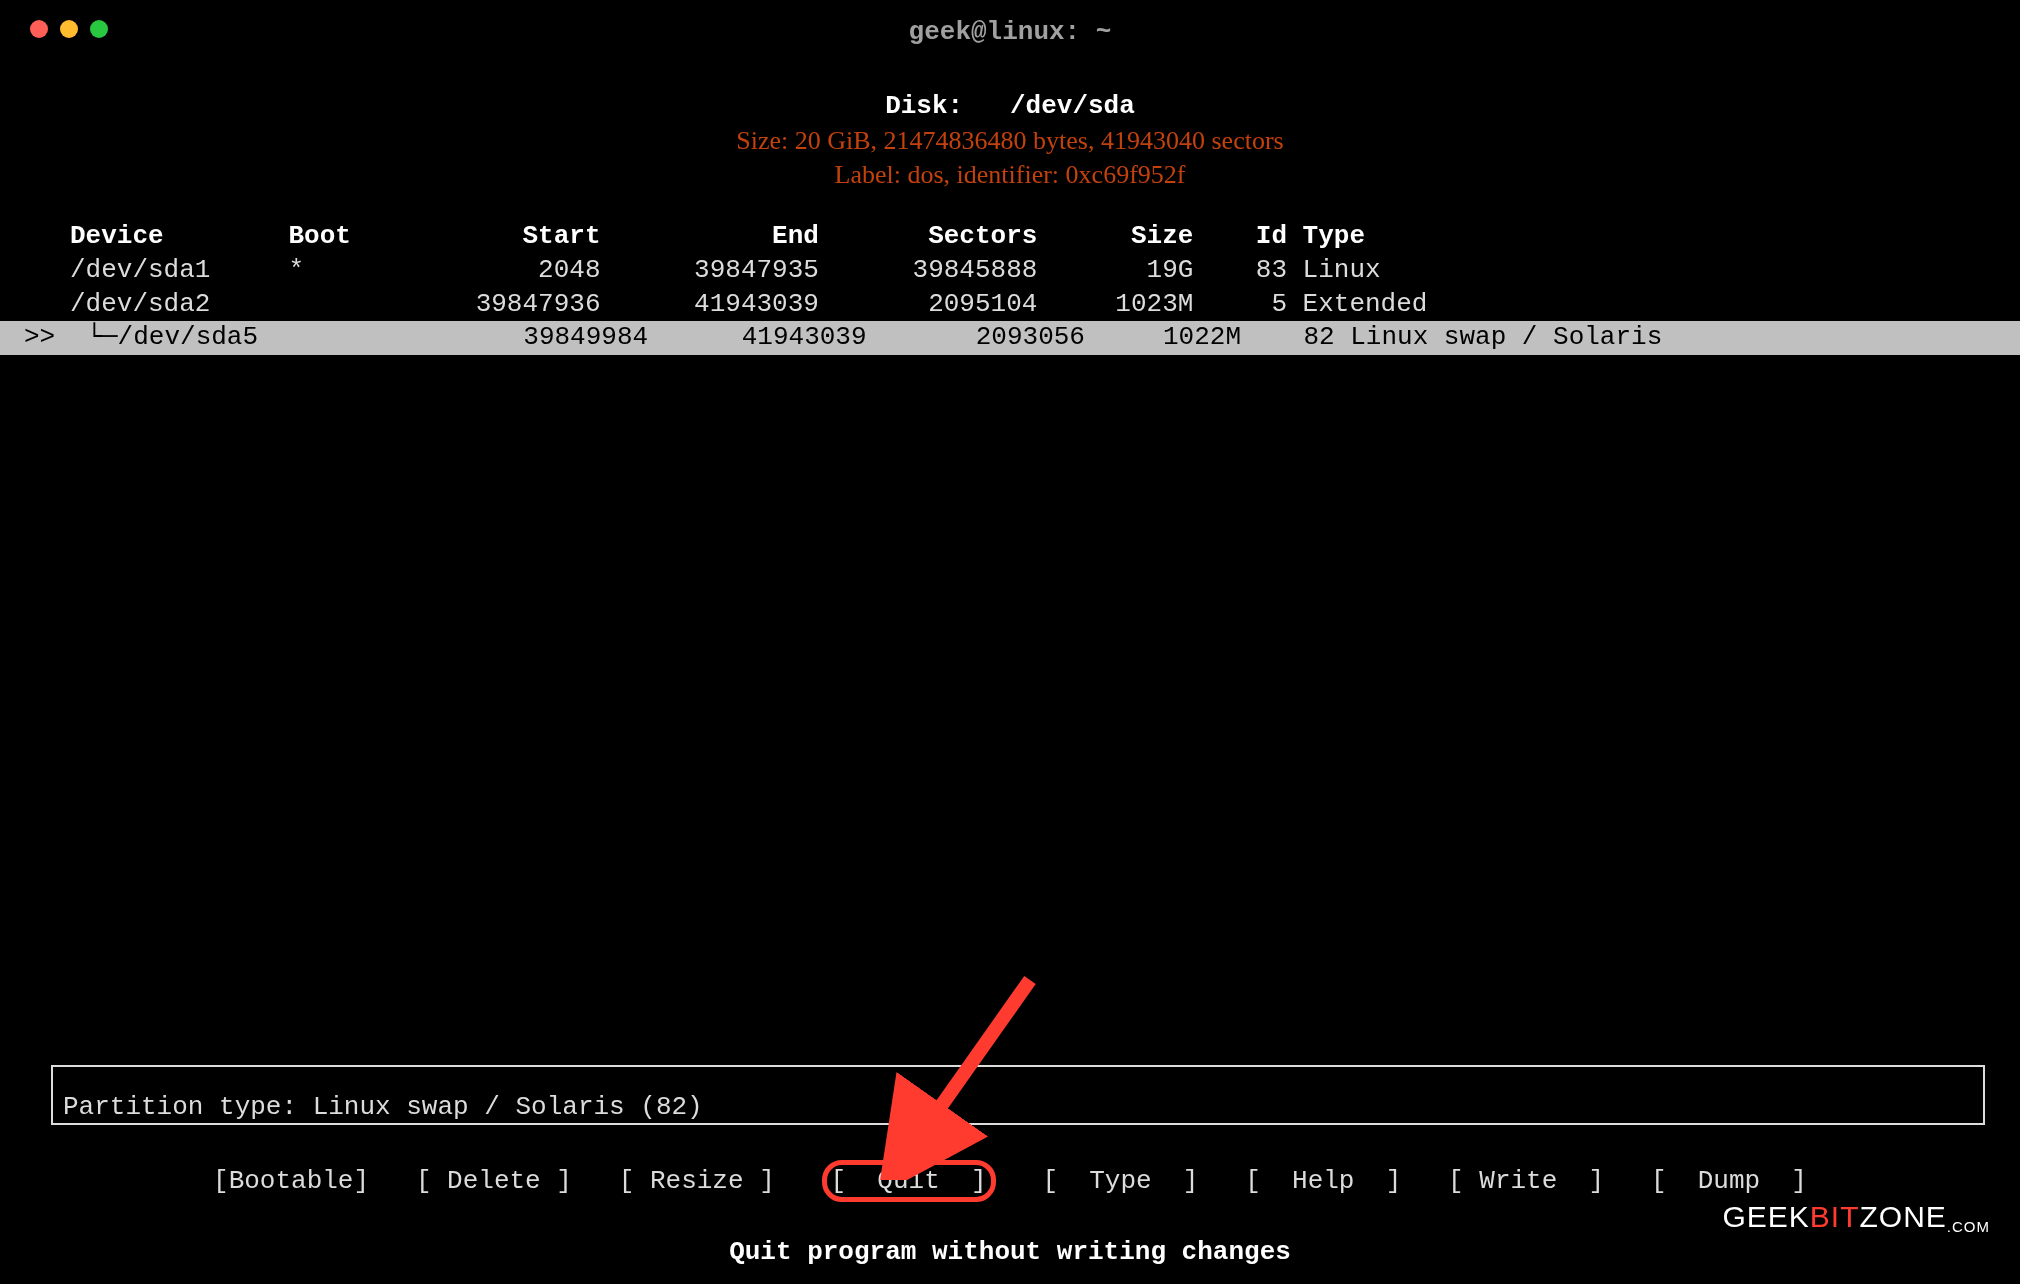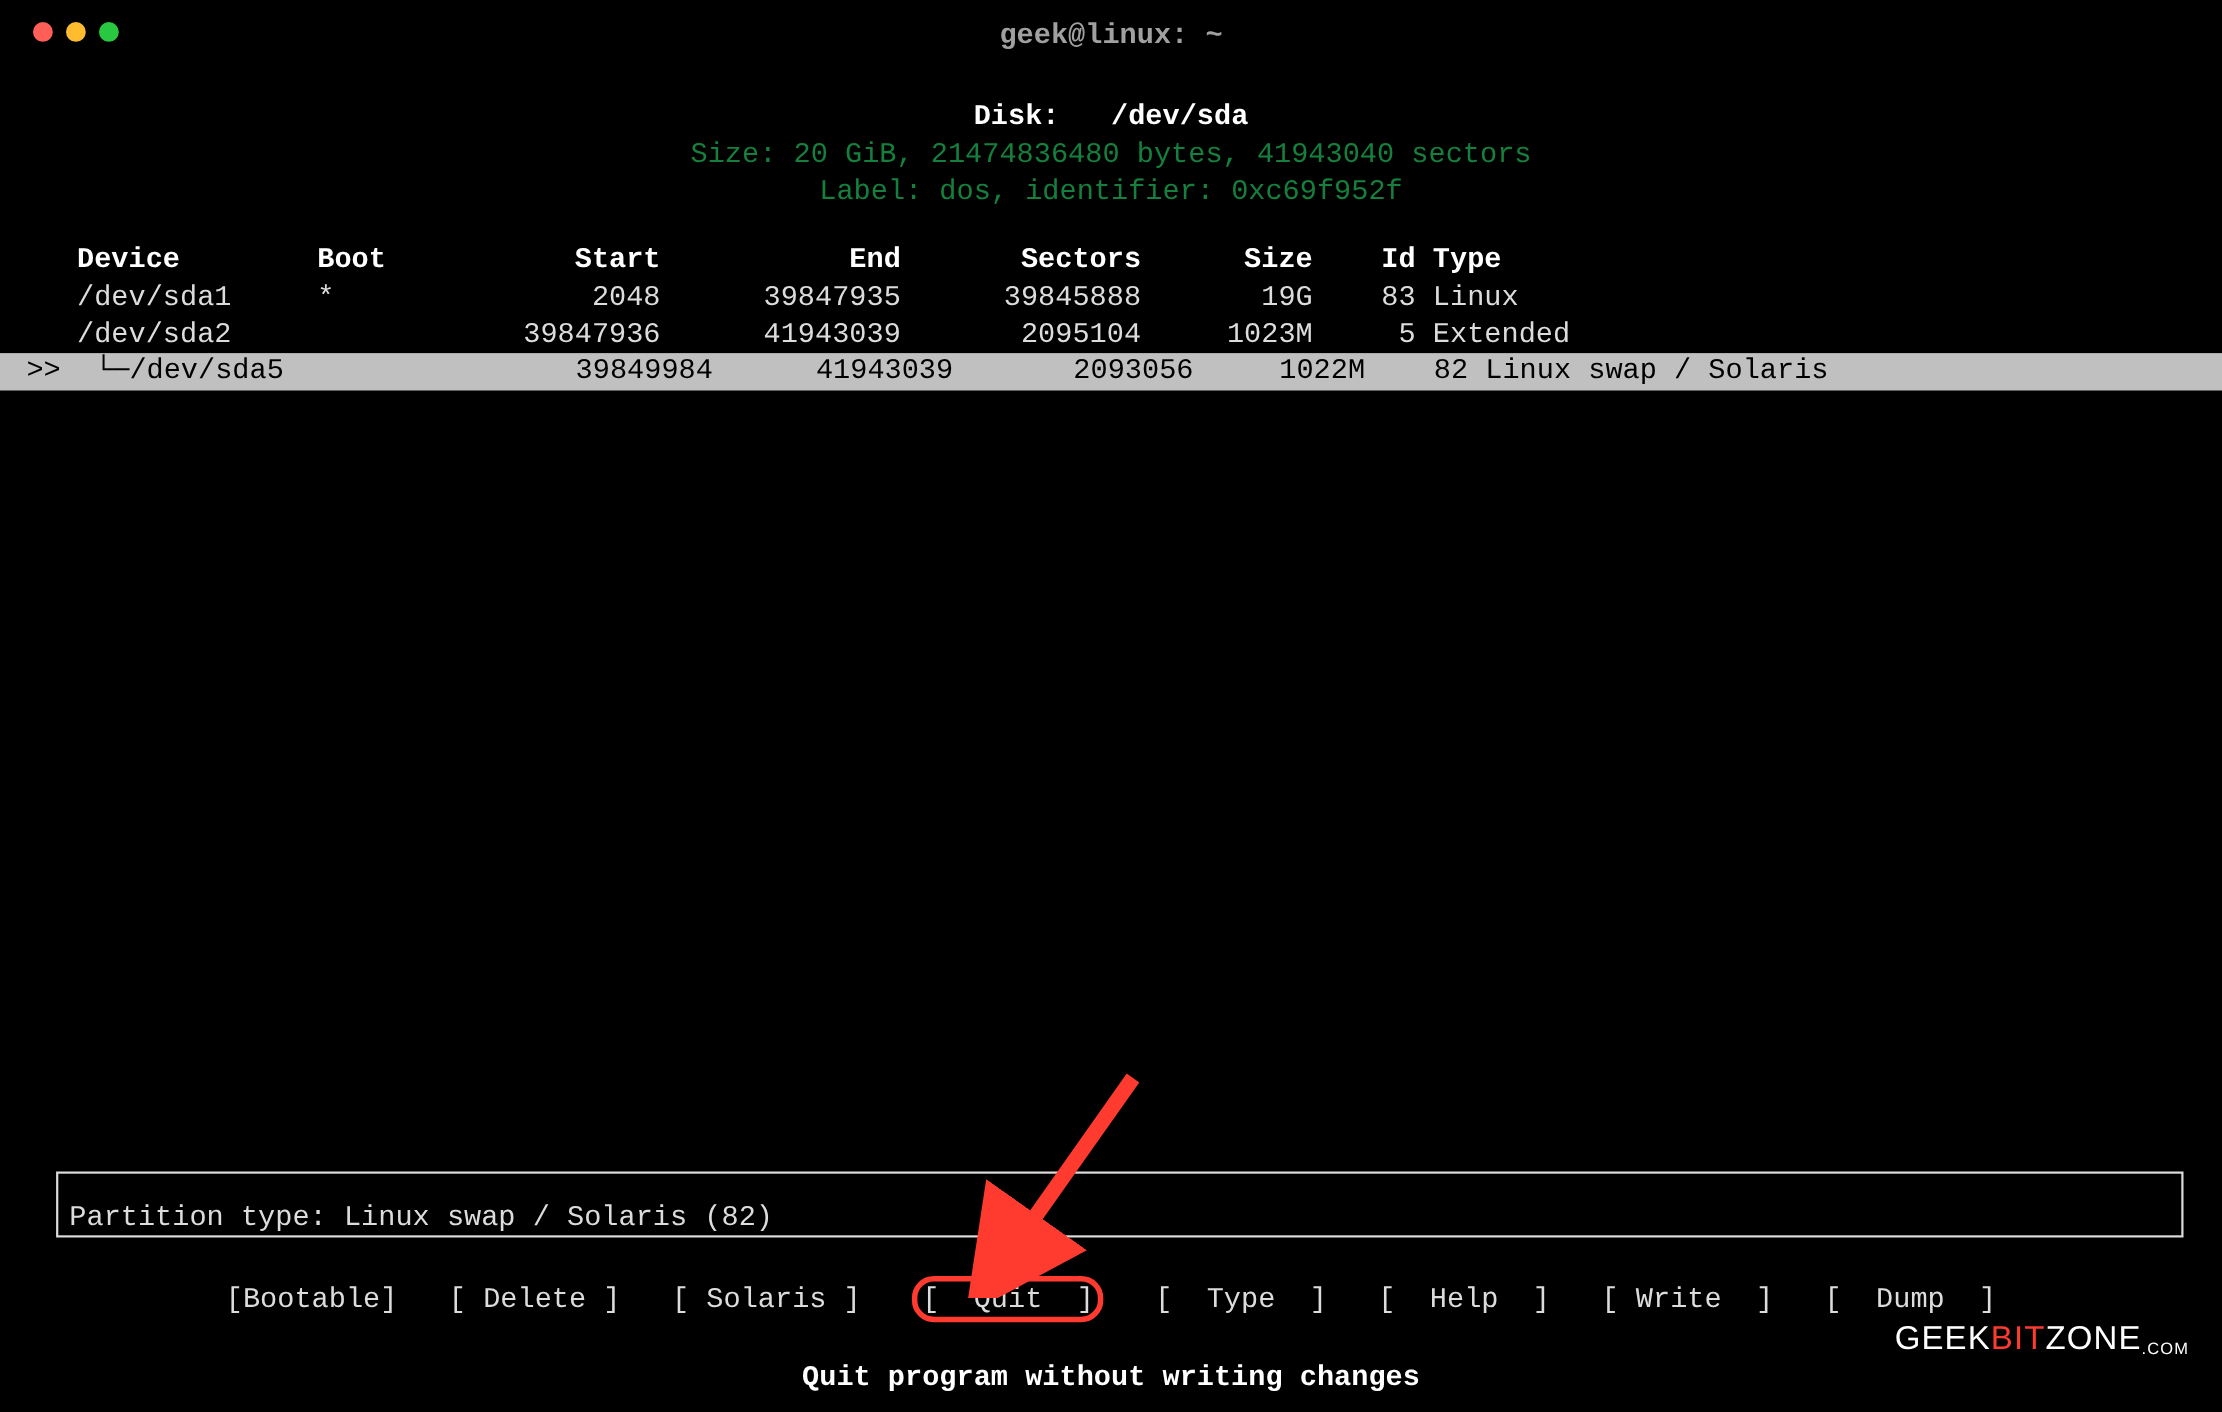--- a/index.html
+++ b/index.html
@@ -26,21 +26,21 @@
     position: absolute;
     top: 16px; left: 0; width: 100%; text-align: center;
     color: #a0a0a0; font-weight: 600;
   }
   .header {
     position: absolute;
     top: 90px; left: 0; width: 100%;
     text-align: center;
   }
   .header .diskline { font-weight: 700; color: #fff; }
-  .header .sub { color: #15803d; }
+  .header .sub { color: #c2410c; font-family: Liberation Serif, serif; }
   .table {
     position: absolute;
     top: 220px; left: 0; width: 100%;
     white-space: pre;
     font-variant-ligatures: none;
   }
   .trow { display: block; padding-left: 70px; }
   .thead { font-weight: 700; color: #fff; }
   .hl { background: #c0c0c0; color: #000; display: block; padding-left: 14px; }
   .hl .inner { padding-left: 10px; }
@@ -111,21 +111,21 @@
   <div class="sub">Size: 20 GiB, 21474836480 bytes, 41943040 sectors</div>
   <div class="sub">Label: dos, identifier: 0xc69f952f</div>
 </div>
 
 <div class="table" id="table"><span class="trow thead">Device        Boot           Start           End       Sectors      Size    Id Type</span><span class="trow">/dev/sda1     *               2048      39847935      39845888       19G    83 Linux</span><span class="trow">/dev/sda2                 39847936      41943039       2095104     1023M     5 Extended</span><span class="hl"><span class="inner">&gt;&gt;  └─/dev/sda5                 39849984      41943039       2093056     1022M    82 Linux swap / Solaris                         </span></span></div>
 
 <div class="partbox">
   <span>Partition type: Linux swap / Solaris (82)</span>
 </div>
 
-<div class="menu" id="menu"><span class="menu-item">[Bootable]</span>   <span class="menu-item">[ Delete ]</span>   <span class="menu-item">[ Solaris ]</span>   <span class="menu-item menu-hl">[  Quit  ]</span>   <span class="menu-item">[  Type  ]</span>   <span class="menu-item">[  Help  ]</span>   <span class="menu-item">[ Write  ]</span>   <span class="menu-item">[  Dump  ]</span></div>
+<div class="menu" id="menu"><span class="menu-item">[Bootable]</span>   <span class="menu-item">[ Delete ]</span>   <span class="menu-item">[ Resize ]</span>   <span class="menu-item menu-hl">[  Quit  ]</span>   <span class="menu-item">[  Type  ]</span>   <span class="menu-item">[  Help  ]</span>   <span class="menu-item">[ Write  ]</span>   <span class="menu-item">[  Dump  ]</span></div>
 
 <svg class="arrow" viewBox="0 0 200 220">
   <defs>
     <marker id="ah" markerWidth="8" markerHeight="8" refX="4" refY="4" orient="auto">
       <path d="M0,0 L8,4 L0,8 Z" fill="#ff3b30"></path>
     </marker>
   </defs>
   <line x1="160" y1="20" x2="40" y2="190" stroke="#ff3b30" stroke-width="14" marker-end="url(#ah)"></line>
 </svg>
 

